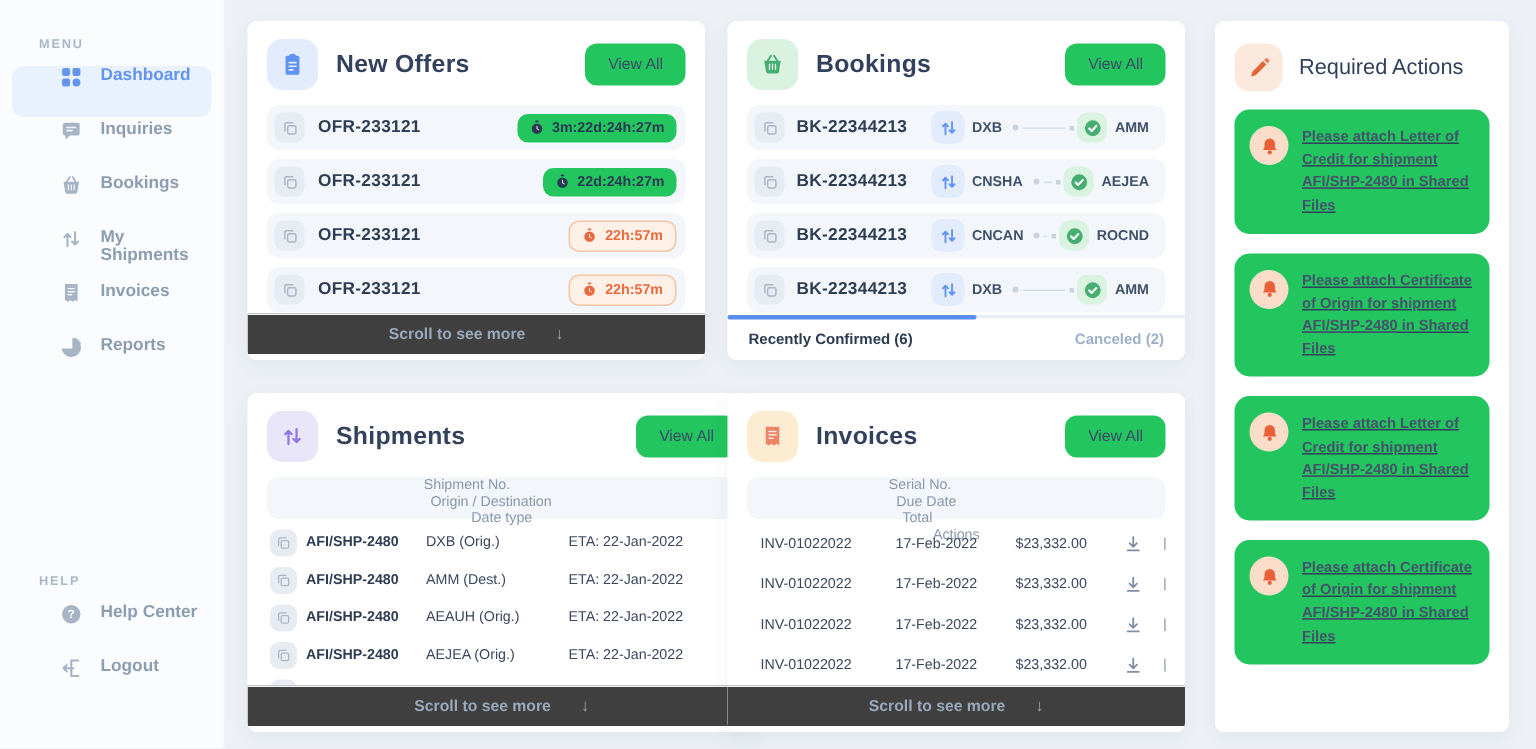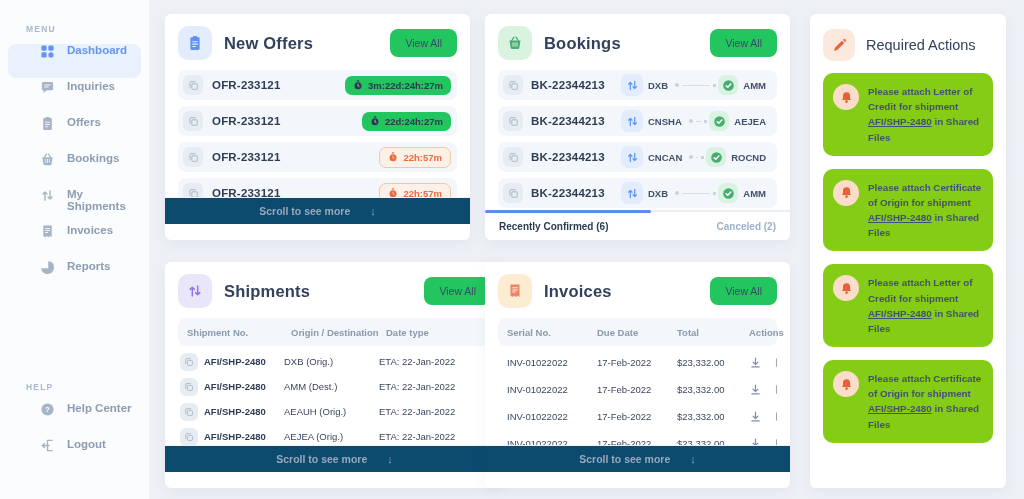--- a/index.html
+++ b/index.html
@@ -41,56 +41,56 @@
   .view-all { background:#22c55e; border:none; border-radius:8px; font-size:10.5px; font-weight:400; color:#394b66; padding:8px 15px; cursor:pointer; font-family:inherit; }
 
   .rows { padding:2px 13px 0; }
   .row { display:flex; align-items:center; background:#f3f6fa; border-radius:8px; height:30px; margin-bottom:6px; padding:0 6px 0 5px; }
   .copychip { width:20px; height:20px; border-radius:6px; background:#e7ecf2; color:#a9b6c6; display:flex; align-items:center; justify-content:center; flex:none; cursor:pointer; }
   .row-id { font-size:11.5px; font-weight:700; color:#2f3d54; margin-left:9px; flex:1; letter-spacing:0.2px; }
   .badge { display:flex; align-items:center; gap:5px; border-radius:7px; padding:4px 8px; font-size:9.5px; font-weight:700; }
   .badge-default { background:#22c55e; color:#273a51; }
   .badge-urgent  { background:#fdf0e7; border:1px solid #f2c6a6; color:#ea6a3e; }
 
-  .card-foot { position:absolute; left:0; right:0; bottom:16px; height:27px; background:#0c4a6e; border-top:1px solid #eef2f6; display:flex; align-items:center; justify-content:center; gap:20px; font-size:10.5px; color:#9aa9bb; font-weight:600; cursor:pointer; }
+  .card-foot { position:absolute; left:0; right:0; bottom:4px; height:27px; background:#404040; border-top:1px solid #eef2f6; display:flex; align-items:center; justify-content:center; gap:20px; font-size:10.5px; color:#9aa9bb; font-weight:600; cursor:pointer; }
   .arr::after { content:"\2193"; font-size:11px; }
 
   
   .bk-id { font-size:11.5px; font-weight:700; color:#2f3d54; margin:0 8px; width:82px; flex:none; letter-spacing:0.2px; }
   .swapchip { width:22px; height:22px; border-radius:7px; background:#e2ecfc; color:#5e92f3; display:flex; align-items:center; justify-content:center; flex:none; }
   .port { font-size:9.5px; font-weight:700; color:#41506a; margin:0 5px; }
   .route { flex:1; display:flex; align-items:center; margin:0 2px; }
   .route .dot { width:4px; height:4px; border-radius:50%; background:#c9d3df; }
   .route .line { flex:1; border-top:1px solid #d5dde6; margin:0 3px; }
   .route .sq { width:3px; height:3px; background:#c9d3df; }
   .checkchip { width:20px; height:20px; border-radius:7px; background:#daf2e0; color:#47ae71; display:flex; align-items:center; justify-content:center; flex:none; }
 
   .tabs { position:absolute; left:0; right:0; bottom:0; height:30px; display:flex; border-top:2px solid #e9eef4; background:#fff; }
   .tab { flex:1.25; font-size:10px; color:#9db0c8; font-weight:600; padding:9px 14px 0; position:relative; cursor:pointer; white-space:nowrap; }
   .tab + .tab { flex:1; text-align:center; }
   .tab:last-child { text-align:right; }
   .tab.active { color:#2c3b52; font-weight:700; }
   .tab.active::before { content:""; position:absolute; top:-2px; left:0; right:0; height:3px; background:#5b8def; border-radius:2px; }
 
   
-  .t-head { display:flex; align-items:center; background:#f3f6fa; border-radius:8px; margin:2px 13px 3px; padding:0 9px; height:28px; font-size:9.5px; color:#8a99ac; font-weight:700; }
+  .t-head { display:flex; align-items:center; background:#f3f6fa; border-radius:8px; margin:2px 13px 3px; padding:0 9px; height:28px; font-size:9.5px; color:#8a99ac; font-weight:400;flex-direction:column; }
   .t-rows { margin:0 13px; overflow:hidden; }
   .t-row { display:flex; align-items:center; padding:0 9px 0 2px; height:25px; font-size:9.5px; color:#3a4760; }
   .t-row .no { display:flex; align-items:center; gap:6px; font-weight:700; color:#2f3d54; }
   .t-row .copychip { width:18px; height:18px; }
   .s1 { width:104px; flex:none; } .s2 { width:95px; flex:none; } .s3 { flex:1; }
   #card-shipments .t-rows { height:117px; }
   .i1 { width:90px; flex:none; } .i2 { width:80px; flex:none; } .i3 { width:72px; flex:none; } .i4 { flex:1; display:flex; justify-content:flex-end; gap:12px; }
   #card-invoices .t-row { height:27px; padding-left:9px; }
   .act-ic { color:#7e8ea3; cursor:pointer; }
 
   
   .panel-head { display:flex; align-items:center; gap:11px; padding:15px 13px 12px; }
   .panel-title { font-size:14.5px; font-weight:400; color:#33415c; }
-  .action-item { margin:0 13px 13px; background:#84cc16; border-radius:10px; padding:11px 10px; display:flex; gap:9px; }
+  .action-item { margin:0 13px 13px; background:#22c55e; border-radius:10px; padding:11px 10px; display:flex; gap:9px;text-decoration:underline; }
   .bellchip { width:26px; height:26px; border-radius:50%; background:#fbddc9; color:#e85f3a; display:flex; align-items:center; justify-content:center; flex:none; }
   .action-text { font-size:9.8px; line-height:1.55; color:#44536b; font-weight:600; }
   .action-text .lnk { text-decoration:underline; cursor:pointer; }
 </style>
 </head>
 <body>
 
 <svg width="0" height="0" style="position:absolute">
   <defs>
     <symbol id="i-grid" viewBox="0 0 16 16">
@@ -180,26 +180,20 @@
     <span>Dashboard</span>
   </div>
   <div class="side-item">
     <svg class="ic ic15">
         <use href="#i-chat"></use>
       </svg>
     <span>Inquiries</span>
   </div>
   <div class="side-item">
     <svg class="ic ic15">
-        <use href="#i-clip"></use>
-      </svg>
-    <span>Offers</span>
-  </div>
-  <div class="side-item">
-    <svg class="ic ic15">
         <use href="#i-basket"></use>
       </svg>
     <span>Bookings</span>
   </div>
   <div class="side-item">
     <svg class="ic ic15">
         <use href="#i-route"></use>
       </svg>
     <span>My Shipments</span>
   </div>

